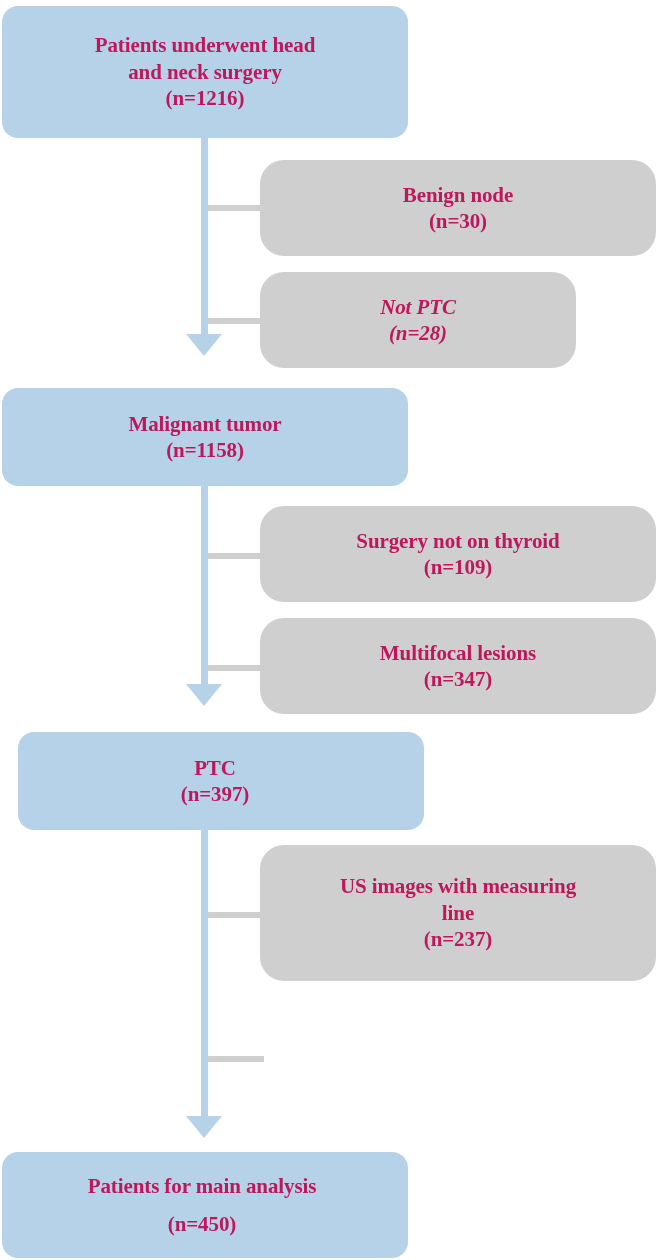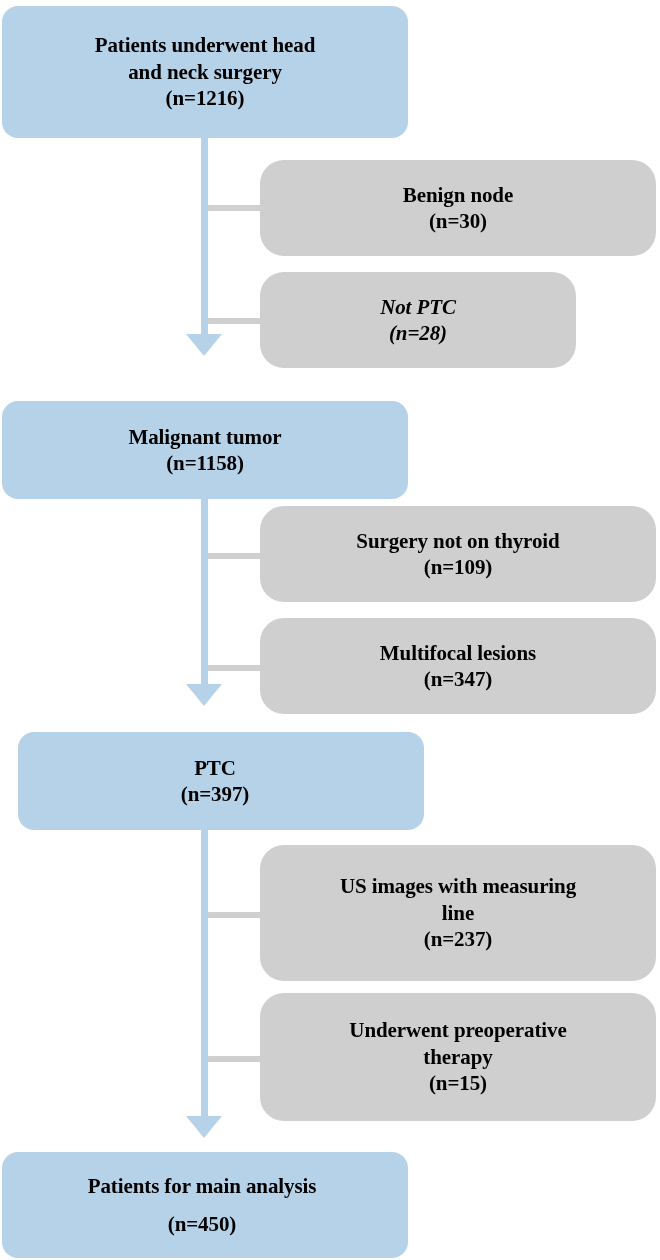--- a/index.html
+++ b/index.html
@@ -22,21 +22,21 @@
   
   .node {
     position: absolute;
     box-sizing: border-box;
     display: flex;
     flex-direction: column;
     align-items: center;
     justify-content: center;
     text-align: center;
     font-weight: bold;
-    color: #000000;
+    color: #be185d;
     line-height: 1.26;
     letter-spacing: -0.1px;
     z-index: 3;
   }
   .node.primary {
     background: #b6d2e8;
     border-radius: 16px;
   }
   .node.excl {
     background: #cfcfcf;
@@ -90,21 +90,21 @@
   <div class="branch" style="left:208px; top:665px; width:56px;"></div>
   <div class="branch" style="left:208px; top:912px; width:56px;"></div>
   <div class="branch" style="left:208px; top:1056px; width:56px;"></div>
 
   <div class="node primary" style="left:2px; top:6px; width:406px; height:132px; font-size:21px;">
     <span class="line">Patients underwent head</span>
     <span class="line">and neck surgery</span>
     <span class="line">(n=1216)</span>
   </div>
 
-  <div class="node primary" style="left:2px; top:388px; width:406px; height:98px; font-size:21px; padding-right:0;margin-top:13px;">
+  <div class="node primary" style="left:2px; top:388px; width:406px; height:98px; font-size:21px; padding-right:0;">
     <span class="line">Malignant tumor</span>
     <span class="line">(n=1158)</span>
   </div>
 
   <div class="node primary" style="left:18px; top:732px; width:406px; height:98px; font-size:21px; padding-right:12px;">
     <span class="line">PTC</span>
     <span class="line">(n=397)</span>
   </div>
 
   <div class="node primary" style="left:2px; top:1152px; width:406px; height:106px; font-size:21px; padding-right:6px;gap:12px;">
@@ -131,19 +131,14 @@
     <span class="line">Multifocal lesions</span>
     <span class="line">(n=347)</span>
   </div>
 
   <div class="node excl" style="left:260px; top:845px; width:396px; height:136px; font-size:21px;">
     <span class="line">US images with measuring</span>
     <span class="line">line</span>
     <span class="line">(n=237)</span>
   </div>
 
-  <div class="node excl" style="left:260px; top:993px; width:396px; height:128px; font-size:21px;">
-    <span class="line">Underwent preoperative</span>
-    <span class="line">therapy</span>
-    <span class="line">(n=15)</span>
-  </div>
 
 </div>
 
 </body></html>

